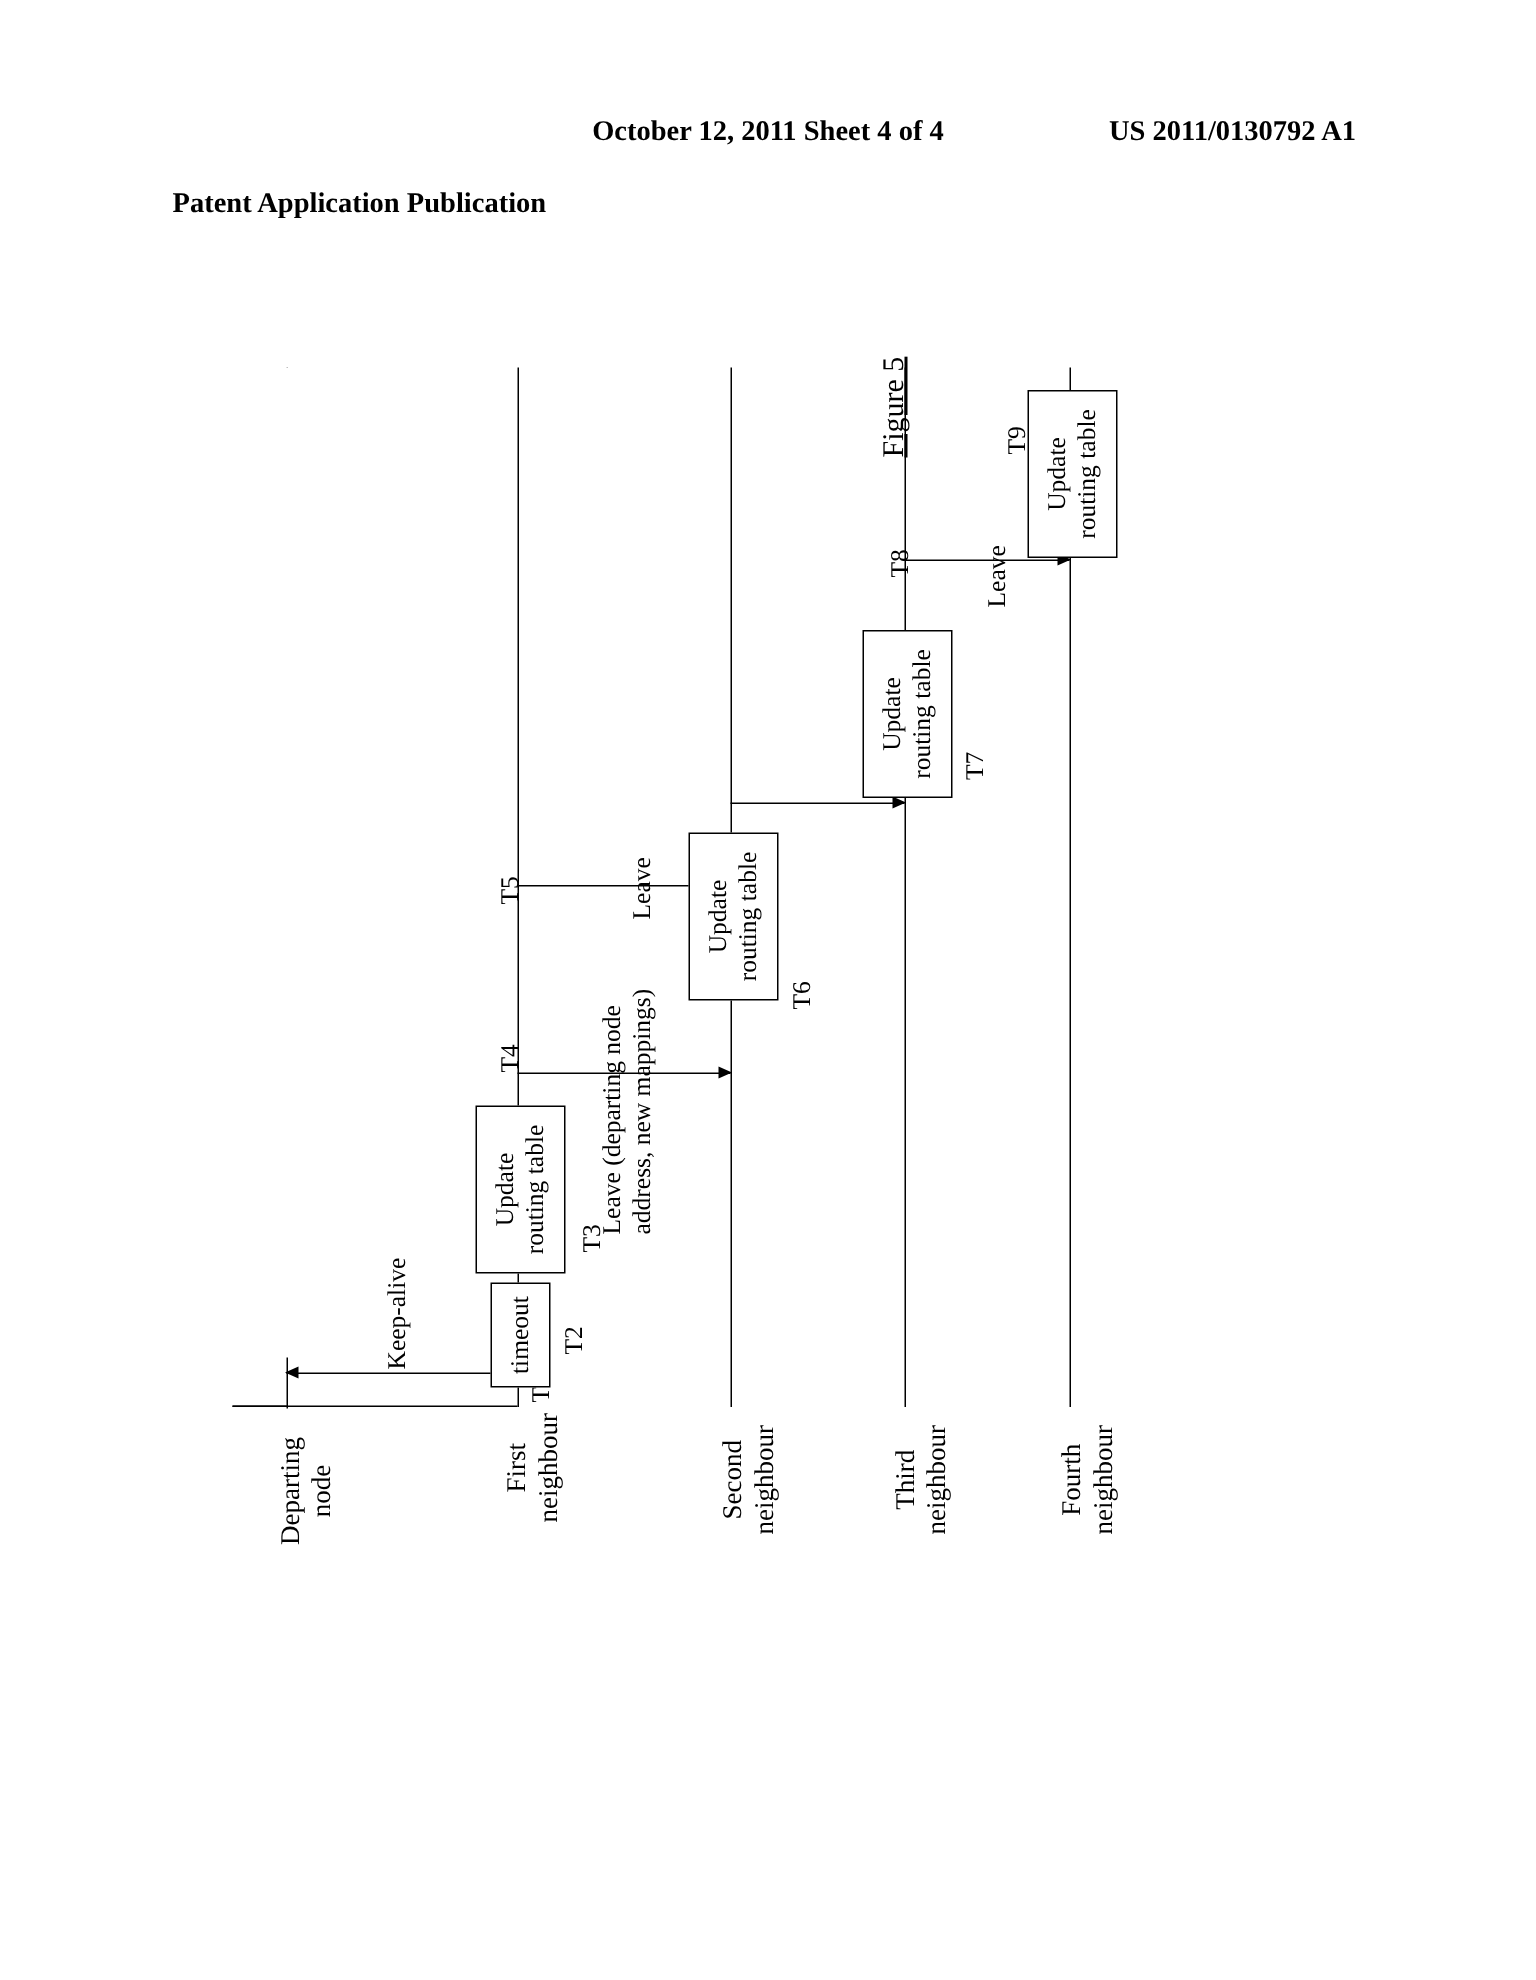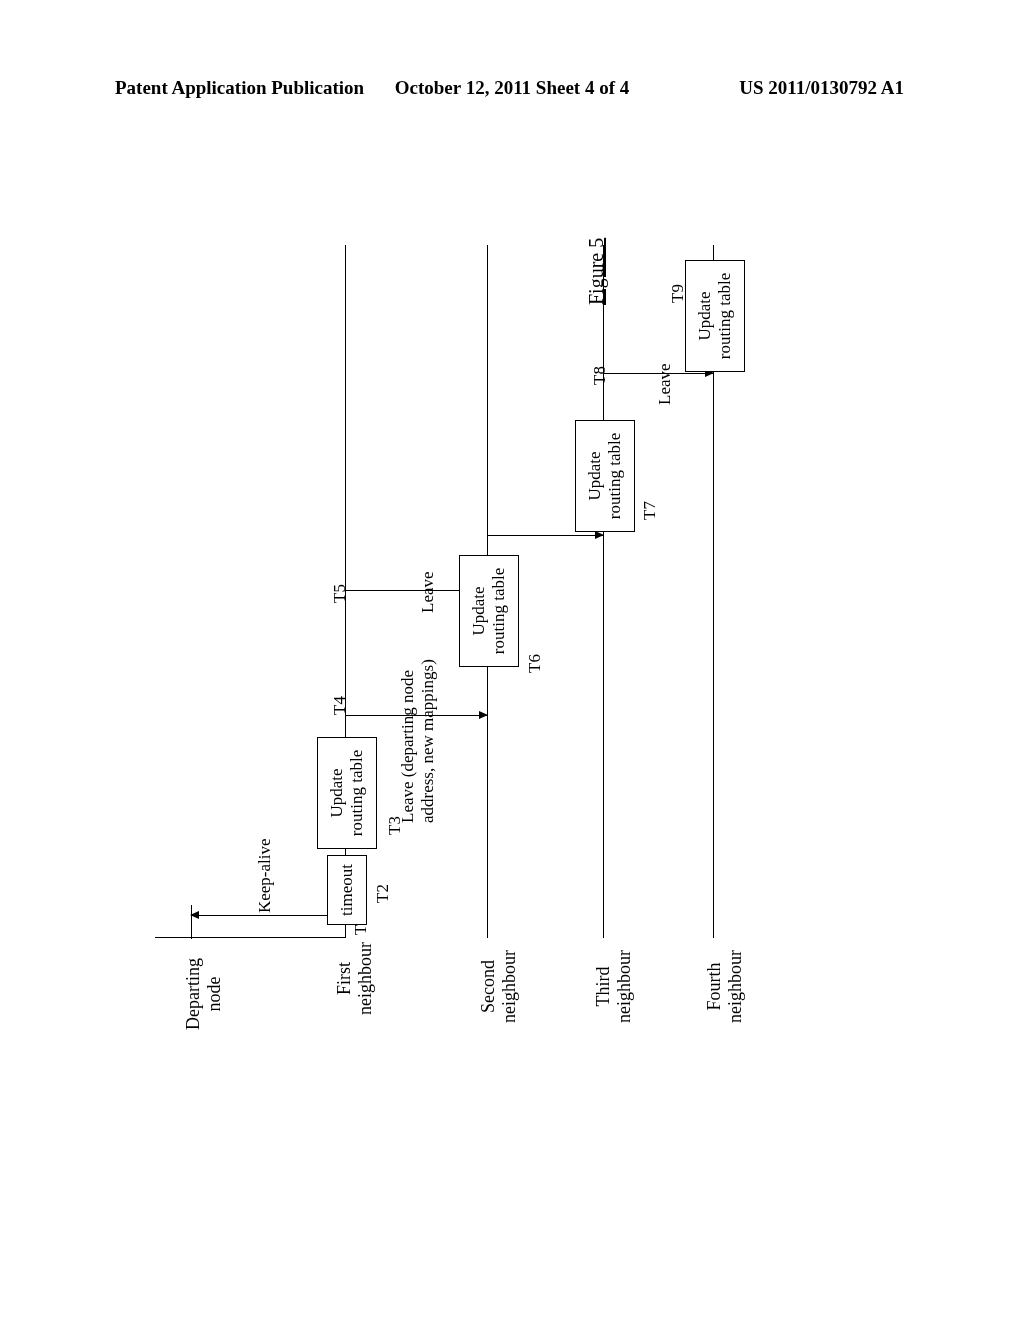--- a/index.html
+++ b/index.html
@@ -18,21 +18,21 @@
 .header {
   position: absolute;
   top: 77px;
   left: 0;
   right: 0;
   display: flex;
   justify-content: center;
   font-size: 19px;
   font-weight: bold;
 }
-.header-left { position: absolute; left: 115px; }
+.header-left { position: absolute; left: 115px; margin-top: 48px; }
 .header-mid  { position: absolute; left: 50%; transform: translateX(-50%); }
 .header-right{ position: absolute; right: 120px; }
 
 .diagram {
   position: absolute;
   left: 155px;
   top: 245px;
   width: 600px;
   height: 790px;
 }

